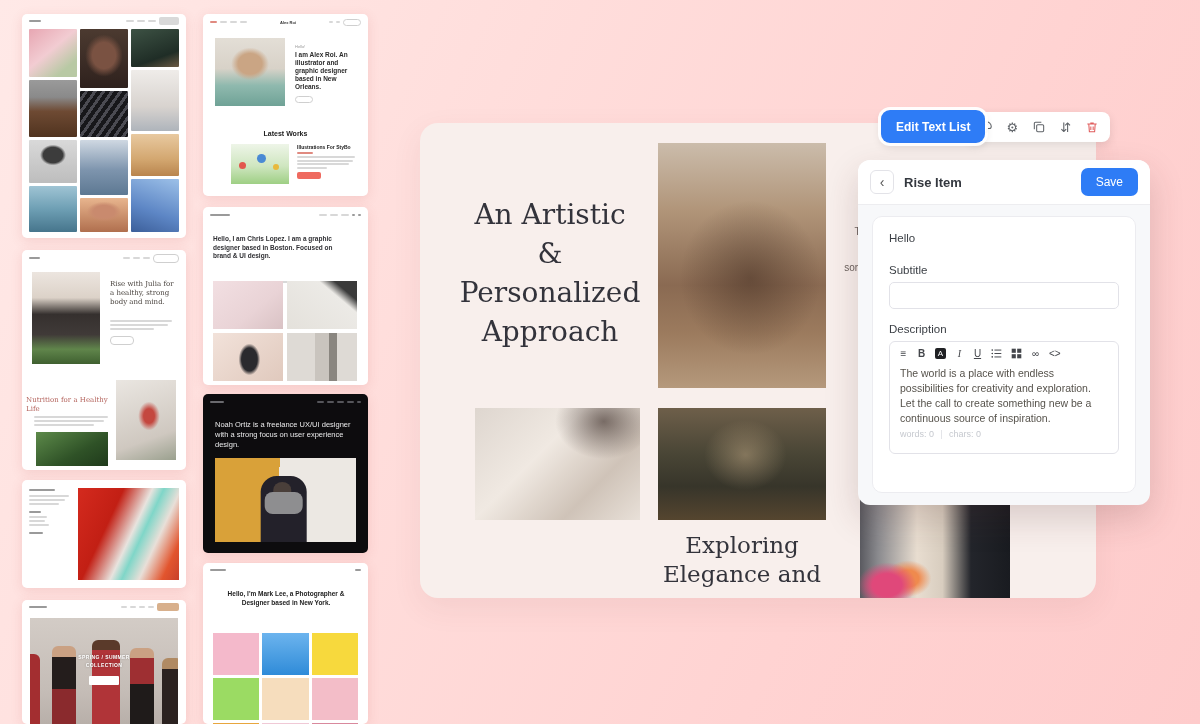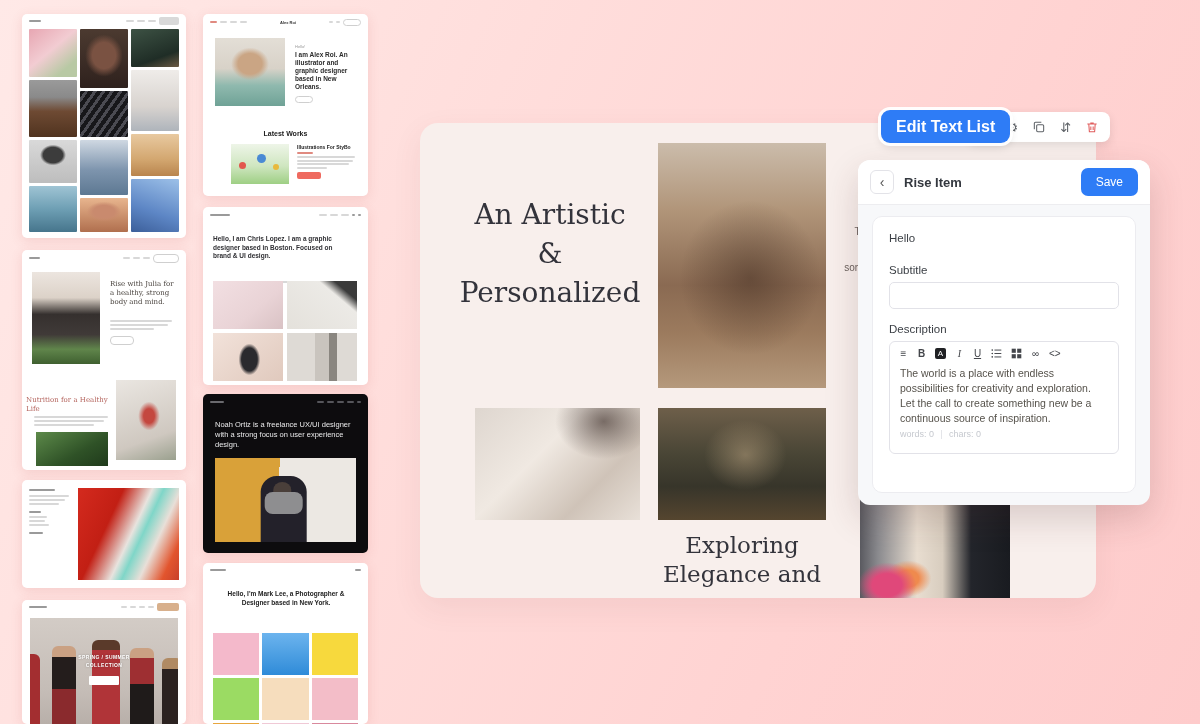--- a/index.html
+++ b/index.html
@@ -105,21 +105,21 @@
                linear-gradient(90deg,#5a5a60 0%,#8a8a8e 12%,#e8ddd0 38%,#d8cdbf 55%,#23252b 74%,#191b20 100%); }
 
   
   .icon-tray { position:absolute; left:968px; top:112px; width:142px; height:30px;
                background:#fff; border-radius:8px; display:flex; align-items:center;
                justify-content:space-evenly; box-shadow:0 3px 10px rgba(0,0,0,.10); }
   .tool { width:18px; height:18px; display:flex; align-items:center; justify-content:center;
           color:#5f6368; font-size:13px; cursor:pointer; }
   .tool svg { width:14px; height:14px; }
   .edit-btn { position:absolute; left:881px; top:110px; height:33px; padding:0 15px;
-              background:#2e7cf6; color:#fff; font-size:16px; font-weight:bold;
+              background:#2e7cf6; color:#fff; font-size:12px; font-weight:bold;
               border:none; border-radius:9px; cursor:pointer;
               box-shadow:0 0 0 3px rgba(255,255,255,.95), 0 4px 10px rgba(0,0,0,.12); }
 
   
   .panel { position:absolute; left:858px; top:160px; width:292px; height:345px;
            background:#f7f8fa; border-radius:12px; overflow:hidden;
            box-shadow:0 14px 34px rgba(80,40,40,.18); }
   .panel-head { height:45px; background:#fff; border-bottom:1px solid #ededf0;
                 display:flex; align-items:center; padding:0 12px; }
   .back-btn { width:24px; height:24px; border:1px solid #e3e3e8; border-radius:6px;
@@ -353,20 +353,21 @@
     <div class="mc" style="background:#f0c9d6;"></div>
     <div class="mc" style="background:#d9899d;"></div>
   </div>
 </div>
 
 <div class="canvas">
   <div class="headline">
     <div>An Artistic</div>
     <div>&amp;</div>
     <div>Personalized</div>
+    <div>Approach</div>
   </div>
   <div class="photo photo-tall"></div>
   <div class="sidepara">The world is a place with endless possibilities for creativity and exploration. Let the call to create something new be a continuous source of inspiration.</div>
   <div class="photo photo-hands"></div>
   <div class="photo photo-couple2"></div>
   <div class="caption">
     <div>Exploring</div>
     <div>Elegance and</div>
   </div>
   <div class="photo photo-bride"></div>

